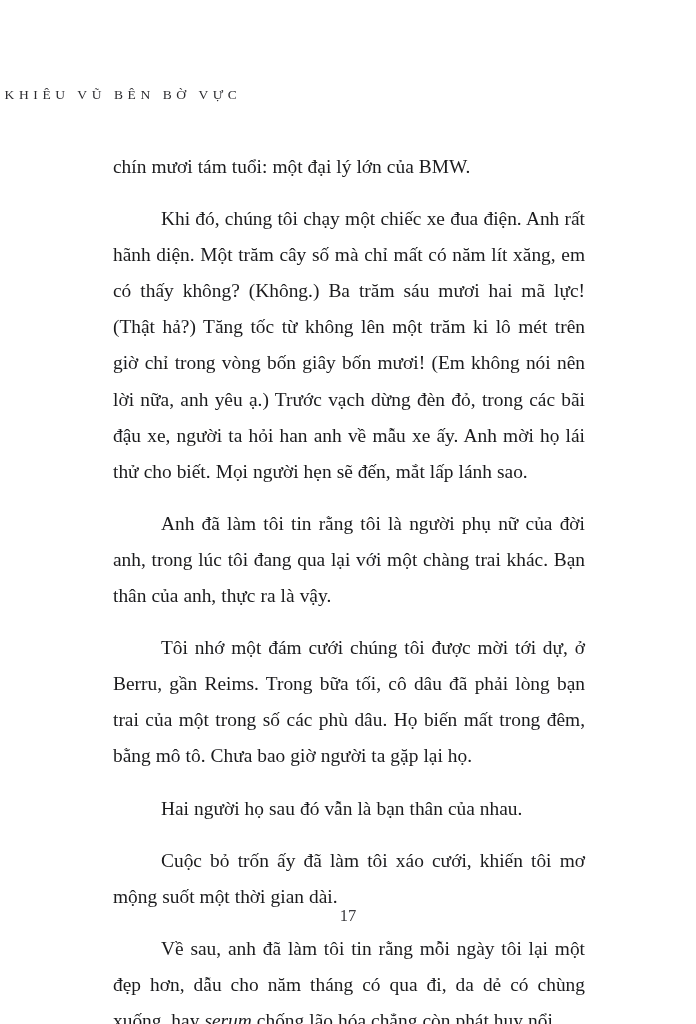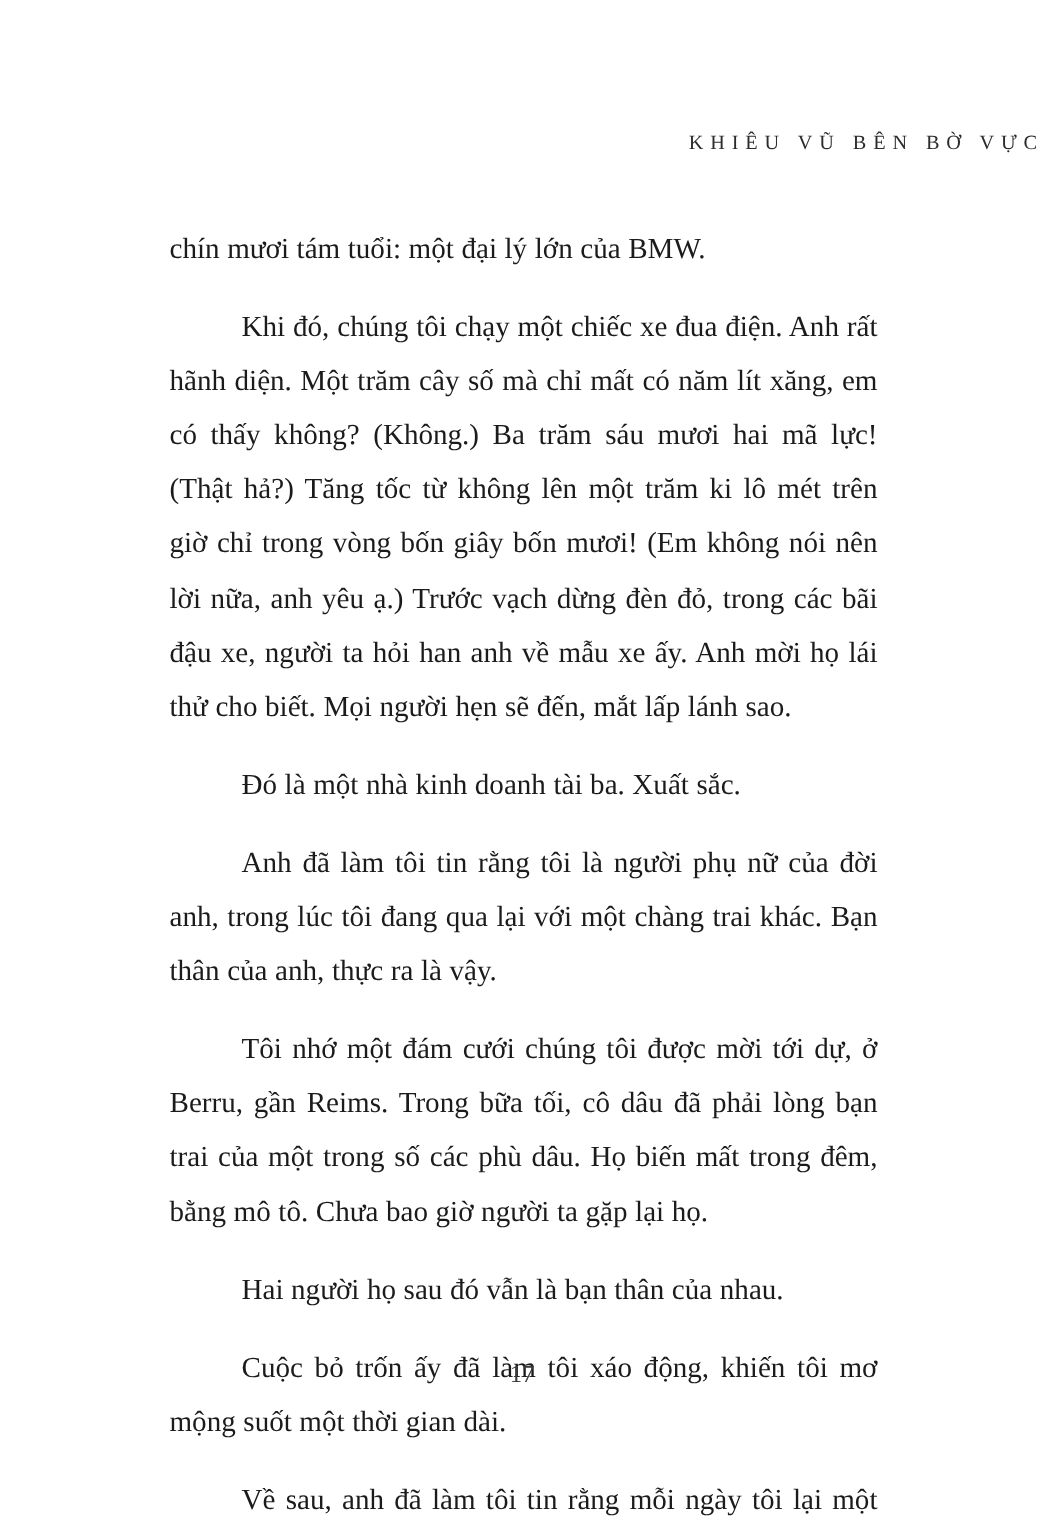--- a/index.html
+++ b/index.html
@@ -20,21 +20,21 @@
     color: #1b1b1d;
     -webkit-font-smoothing: antialiased;
   }
 
   
   .running-head {
     position: absolute;
     top: 88px;
     left: 0;
     width: 696px;
-    text-align: right;
+    text-align: left;
     font-size: 13.5px;
     letter-spacing: 4.6px;
     text-indent: 4.6px;
     color: #2c2c30;
     white-space: nowrap;
     line-height: 1;
   }
 
   
   .textblock {
@@ -84,23 +84,22 @@
 <body>
 
 <div class="page">
 
   <div class="running-head">KHIÊU VŨ BÊN BỜ VỰC</div>
 
   <div class="textblock">
 
   <p class="para continuation">chín mươi tám tuổi: một đại lý lớn của BMW.</p>
       <p class="para">Khi đó, chúng tôi chạy một chiếc xe đua điện. Anh rất hãnh diện. Một trăm cây số mà chỉ mất có năm lít xăng, em có thấy không? (Không.) Ba trăm sáu mươi hai mã lực! (Thật hả?) Tăng tốc từ không lên một trăm ki lô mét trên giờ chỉ trong vòng bốn giây bốn mươi! (Em không nói nên lời nữa, anh yêu ạ.) Trước vạch dừng đèn đỏ, trong các bãi đậu xe, người ta hỏi han anh về mẫu xe ấy. Anh mời họ lái thử cho biết. Mọi người hẹn sẽ đến, mắt lấp lánh sao.</p>
-      <p class="para">Đó là một nhà kinh doanh tài ba. Xuất sắc.</p>
       <p class="para">Anh đã làm tôi tin rằng tôi là người phụ nữ của đời anh, trong lúc tôi đang qua lại với một chàng trai khác. Bạn thân của anh, thực ra là vậy.</p>
       <p class="para">Tôi nhớ một đám cưới chúng tôi được mời tới dự, ở Berru, gần Reims. Trong bữa tối, cô dâu đã phải lòng bạn trai của một trong số các phù dâu. Họ biến mất trong đêm, bằng mô tô. Chưa bao giờ người ta gặp lại họ.</p>
       <p class="para">Hai người họ sau đó vẫn là bạn thân của nhau.</p>
-      <p class="para">Cuộc bỏ trốn ấy đã làm tôi xáo động, khiến tôi mơ mộng suốt một thời gian dài.</p>
+      <p class="para">Cuộc bỏ trốn ấy đã làm tôi xáo cưới, khiến tôi mơ mộng suốt một thời gian dài.</p>
       <p class="para">Về sau, anh đã làm tôi tin rằng mỗi ngày tôi lại một đẹp hơn, dẫu cho năm tháng có qua đi, da dẻ có chùng xuống, hay <em>serum</em> chống lão hóa chẳng còn phát huy nổi</p>
     </div>
 
   <div class="folio">17</div>
 
 </div>
 
 </body></html>

